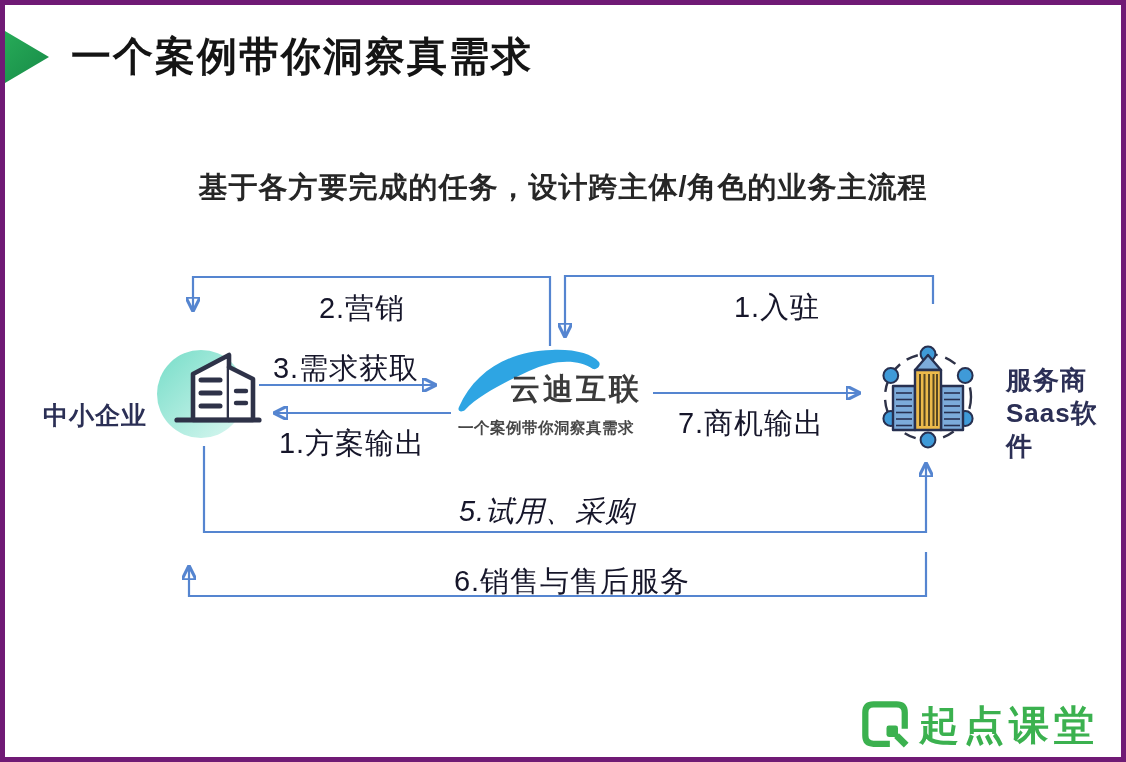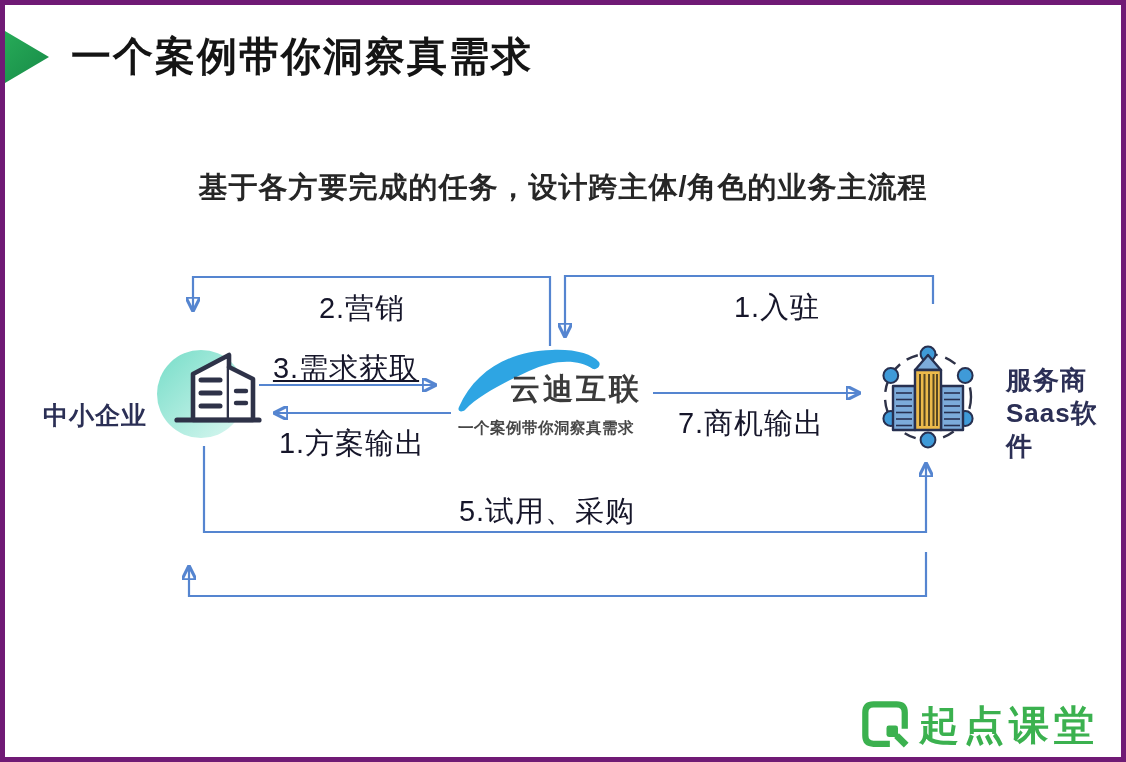--- a/index.html
+++ b/index.html
@@ -82,24 +82,25 @@
     <path d="M928,299 L928,271 L560,271 L560,329" marker-end="url(#arr)"></path>
     <path d="M254,380 L428,380" marker-end="url(#arr)"></path>
     <path d="M446,408 L272,408" marker-end="url(#arr)"></path>
     <path d="M648,388 L852,388" marker-end="url(#arr)"></path>
     <path d="M199,441 L199,527 L921,527 L921,461" marker-end="url(#arr)"></path>
     <path d="M921,547 L921,591 L184,591 L184,564" marker-end="url(#arr)"></path>
   </svg>
 
   <div class="flow-label" style="left:357px; top:284px;">2.营销</div>
   <div class="flow-label" style="left:772px; top:283px;">1.入驻</div>
-  <div class="flow-label" style="left:341px; top:344px;text-decoration:underline;">3.需求获取</div>
+  <div class="flow-label" style="left:341px; top:344px;">3.需求获取</div>
   <div class="flow-label" style="left:347px; top:419px;">1.方案输出</div>
   <div class="flow-label" style="left:746px; top:399px;">7.商机输出</div>
-  <div class="flow-label" style="left:542px; top:487px;">5.试用、采购</div>
+  <div class="flow-label" style="left:542px; top:487px;font-style:italic;">5.试用、采购</div>
+  <div class="flow-label" style="left:567px; top:557px;">6.销售与售后服务</div>
 
   <div class="sme-label">中小企业</div>
   <svg class="entity-icon" style="left:150px; top:323px;" width="112" height="112" viewBox="0 0 112 112">
     <defs>
       <linearGradient id="tealg" x1="0" y1="0" x2="1" y2="1">
         <stop offset="0" stop-color="#76ddc8"></stop>
         <stop offset="1" stop-color="#ddf8f2"></stop>
       </linearGradient>
     </defs>
     <circle cx="46" cy="66" r="44" fill="url(#tealg)"></circle>

